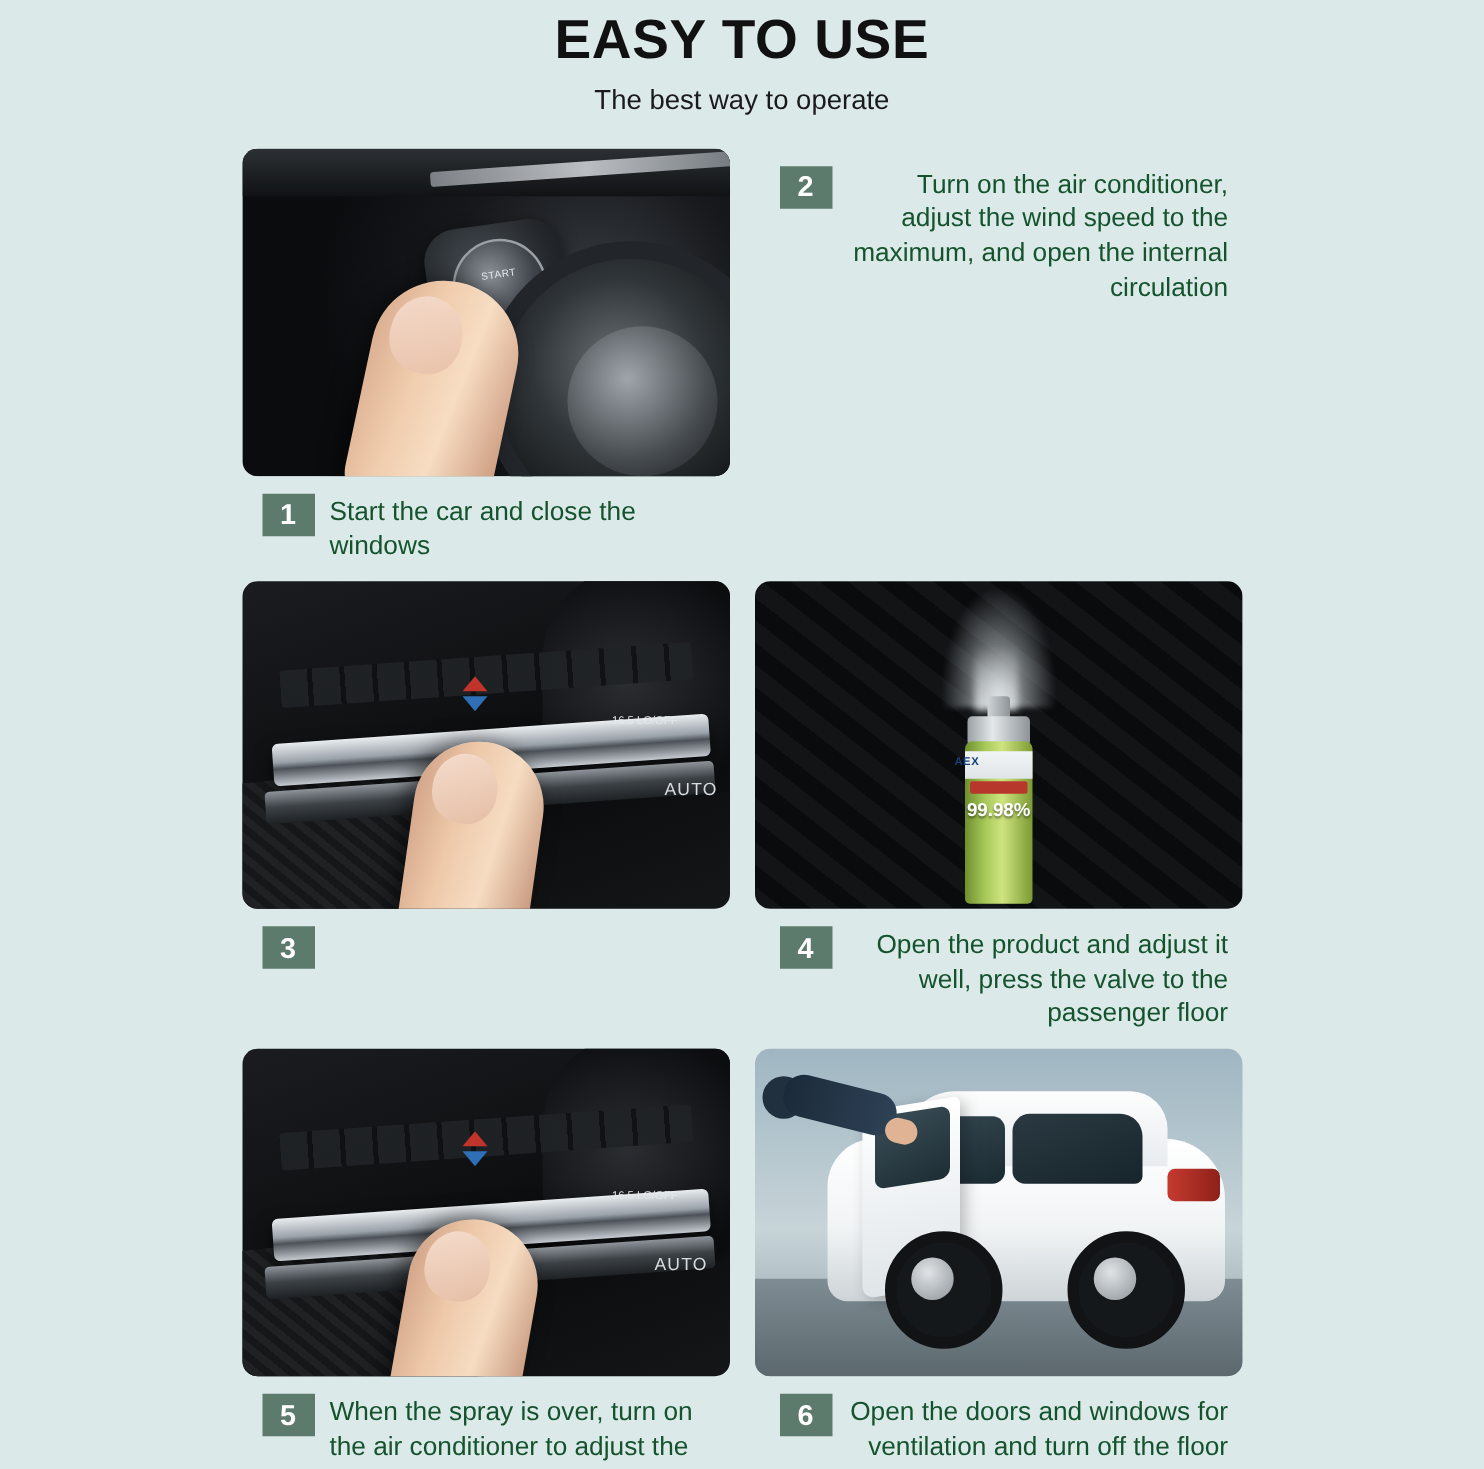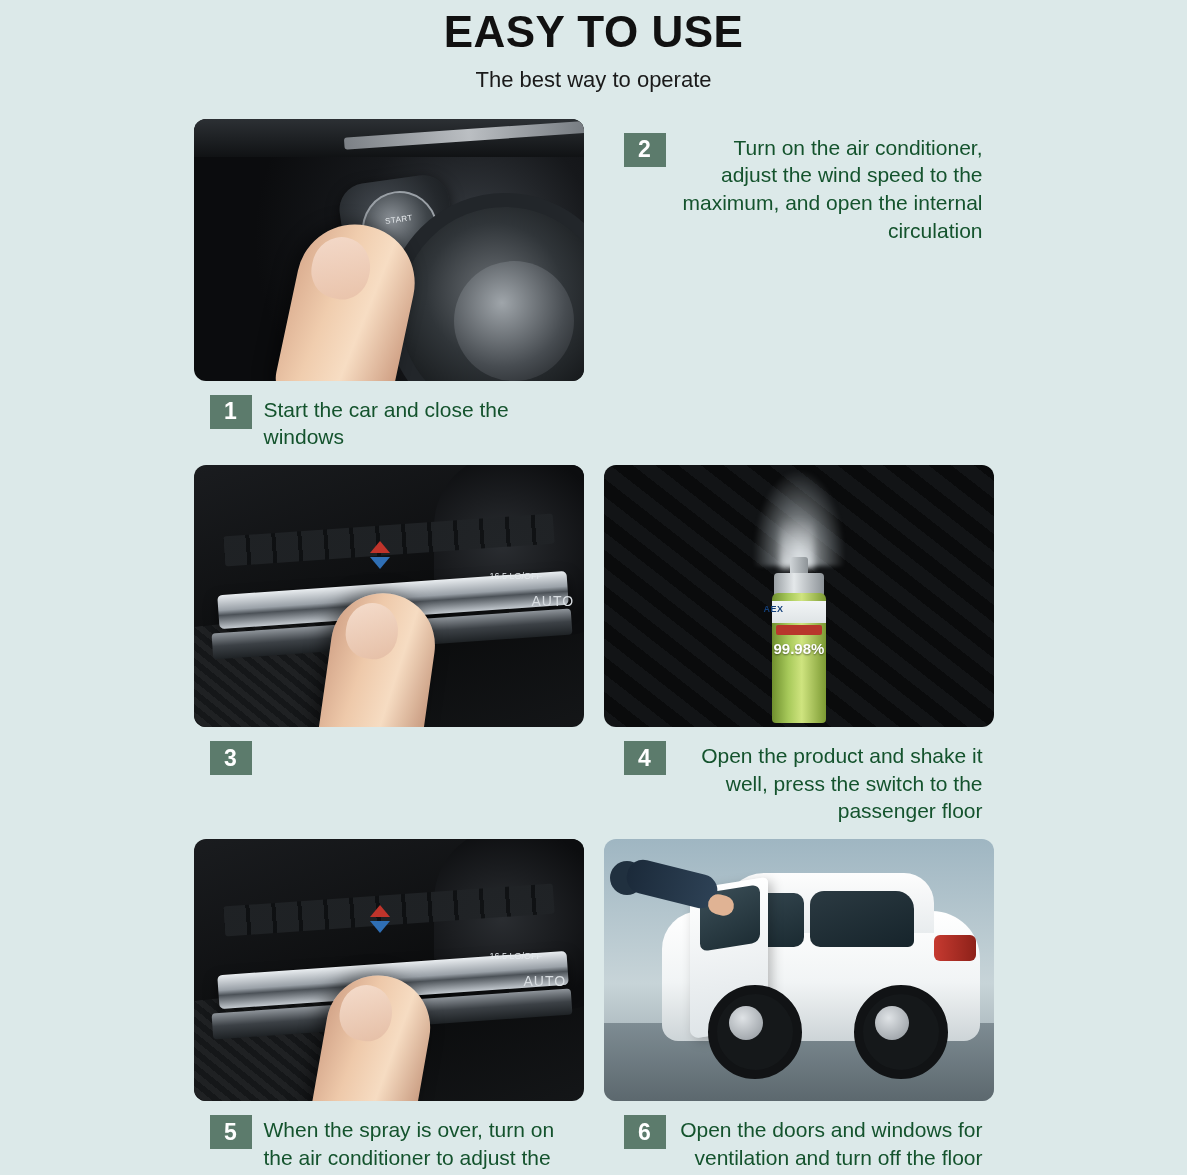--- a/index.html
+++ b/index.html
@@ -206,21 +206,21 @@
   .pc .nail2 {
     position: absolute; width: 52px; height: 56px;
     background: linear-gradient(150deg, #f7e1d2, #e3bba2);
     border-radius: 50% 50% 45% 45%;
     opacity: .92;
   }
   .pc .mini-disp {
     position: absolute; font-size: 9px; color: #e3e8ec;
   }
   .pc .auto-txt {
-    position: absolute; font-size: 14px; color: #d8dde1; letter-spacing: 1px;
+    position: absolute; font-size: 14px; color: #d8dde1; letter-spacing: 1px; margin-top: 30px;
   }
   .pc .seat-shadow {
     position: absolute; right: -20px; top: -10px; width: 170px; height: 180px;
     background: radial-gradient(ellipse at 40% 50%, #2a2d31 0%, #0c0d0f 75%);
     border-radius: 40% 10% 20% 30%;
   }
   .pc .mat {
     position: absolute; left: -10px; bottom: -10px; width: 210px; height: 120px;
     background:
       repeating-linear-gradient(45deg, rgba(255,255,255,.04) 0 6px, rgba(0,0,0,.05) 6px 12px),
@@ -424,21 +424,21 @@
         <div class="nozzle"></div>
         <div class="can-top"></div>
         <div class="can"></div>
         <div class="label-white"></div>
         <div class="label-brand">AEX</div>
         <div class="label-red"></div>
         <div class="label-cn">99.98%</div>
       </div>
       <div class="caption-row">
         <div class="step-num">4</div>
-        <div class="caption-text">Open the product and shake it well, press the switch to the passenger floor</div>
+        <div class="caption-text">Open the product and adjust it well, press the valve to the passenger floor</div>
       </div>
     </div>
 
     <div class="cell">
       <div class="photo pc">
         <div class="mat"></div>
         <div class="seat-shadow"></div>
         <div class="vent" style="top:56px;"></div>
         <div class="chrome-bar" style="top:124px;"></div>
         <div class="chrome-bar2" style="top:162px;"></div>

